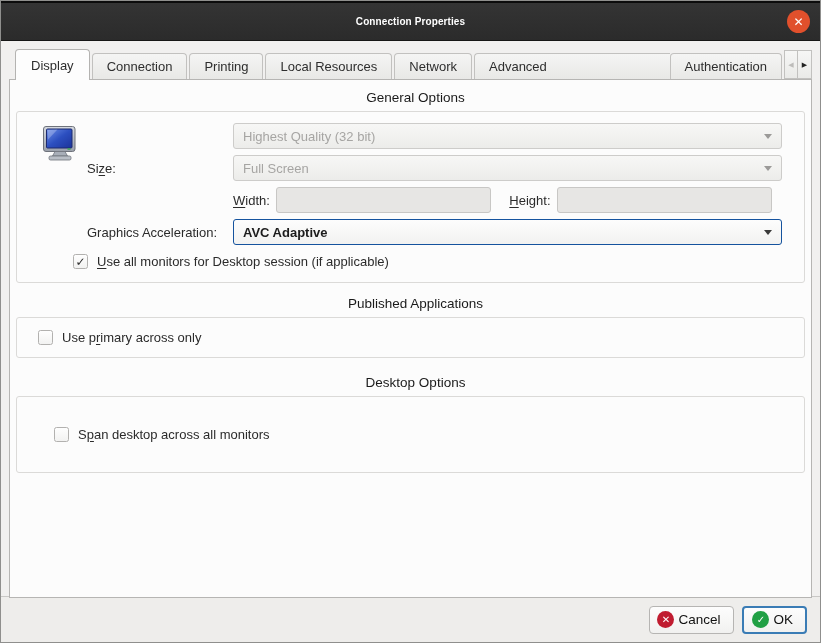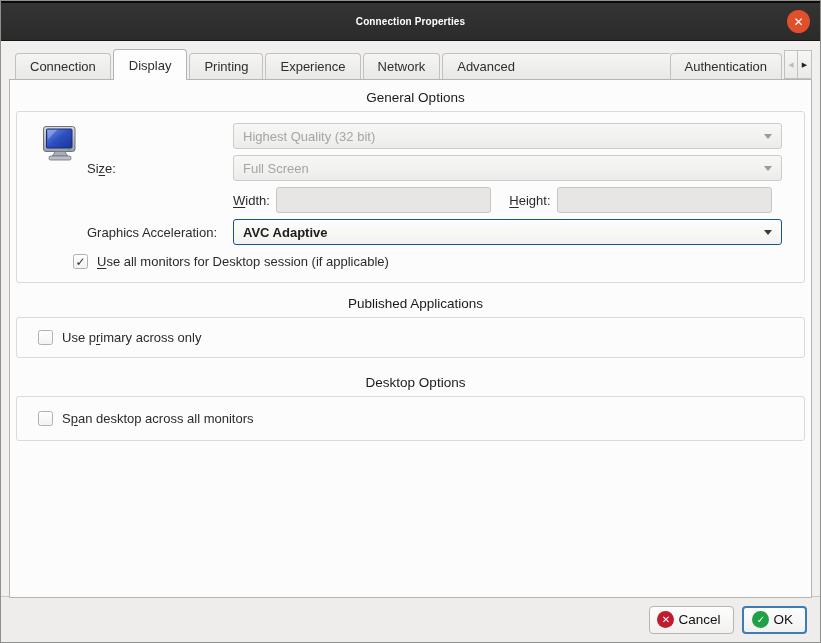--- a/index.html
+++ b/index.html
@@ -111,31 +111,31 @@
 <div class="window">
 
   <div class="titlebar">
     <span class="title">Connection Properties</span>
     <div class="close-btn">
       <span>✕</span>
     </div>
   </div>
 
   <div class="tabbar">
-    <div class="tab">
-        <span>Connection</span>
-      </div>
     <div class="tab active">
         <span>Display</span>
       </div>
     <div class="tab">
+        <span>Connection</span>
+      </div>
+    <div class="tab">
         <span>Printing</span>
       </div>
     <div class="tab">
-        <span>Experience</span>
+        <span>Local Resources</span>
       </div>
     <div class="tab">
         <span>Network</span>
       </div>
     <div class="tab clipped">
         <span>Advanced</span>
       </div>
     <div class="tab">
         <span>Authentication</span>
       </div>
@@ -215,21 +215,21 @@
     <div class="section-title">Published Applications</div>
     <div class="frame simple-frame pa-frame">
       <div class="check-row" style="margin:0;">
         <div class="checkbox"></div>
         <span class="field-label"><span>Use p</span><span class="mn">r</span><span>imary across only</span></span>
       </div>
     </div>
 
     <div class="section-title">Desktop Options</div>
     <div class="frame simple-frame do-frame">
-      <div class="check-row" style="margin:0;">
+      <div class="check-row" style="margin:16px;">
         <div class="checkbox"></div>
         <span class="field-label"><span>S</span><span class="mn">p</span><span>an desktop across all monitors</span></span>
       </div>
     </div>
 
   </div>
 
   <div class="footer">
     <div class="btn btn-cancel">
       <span class="icon-circle">

